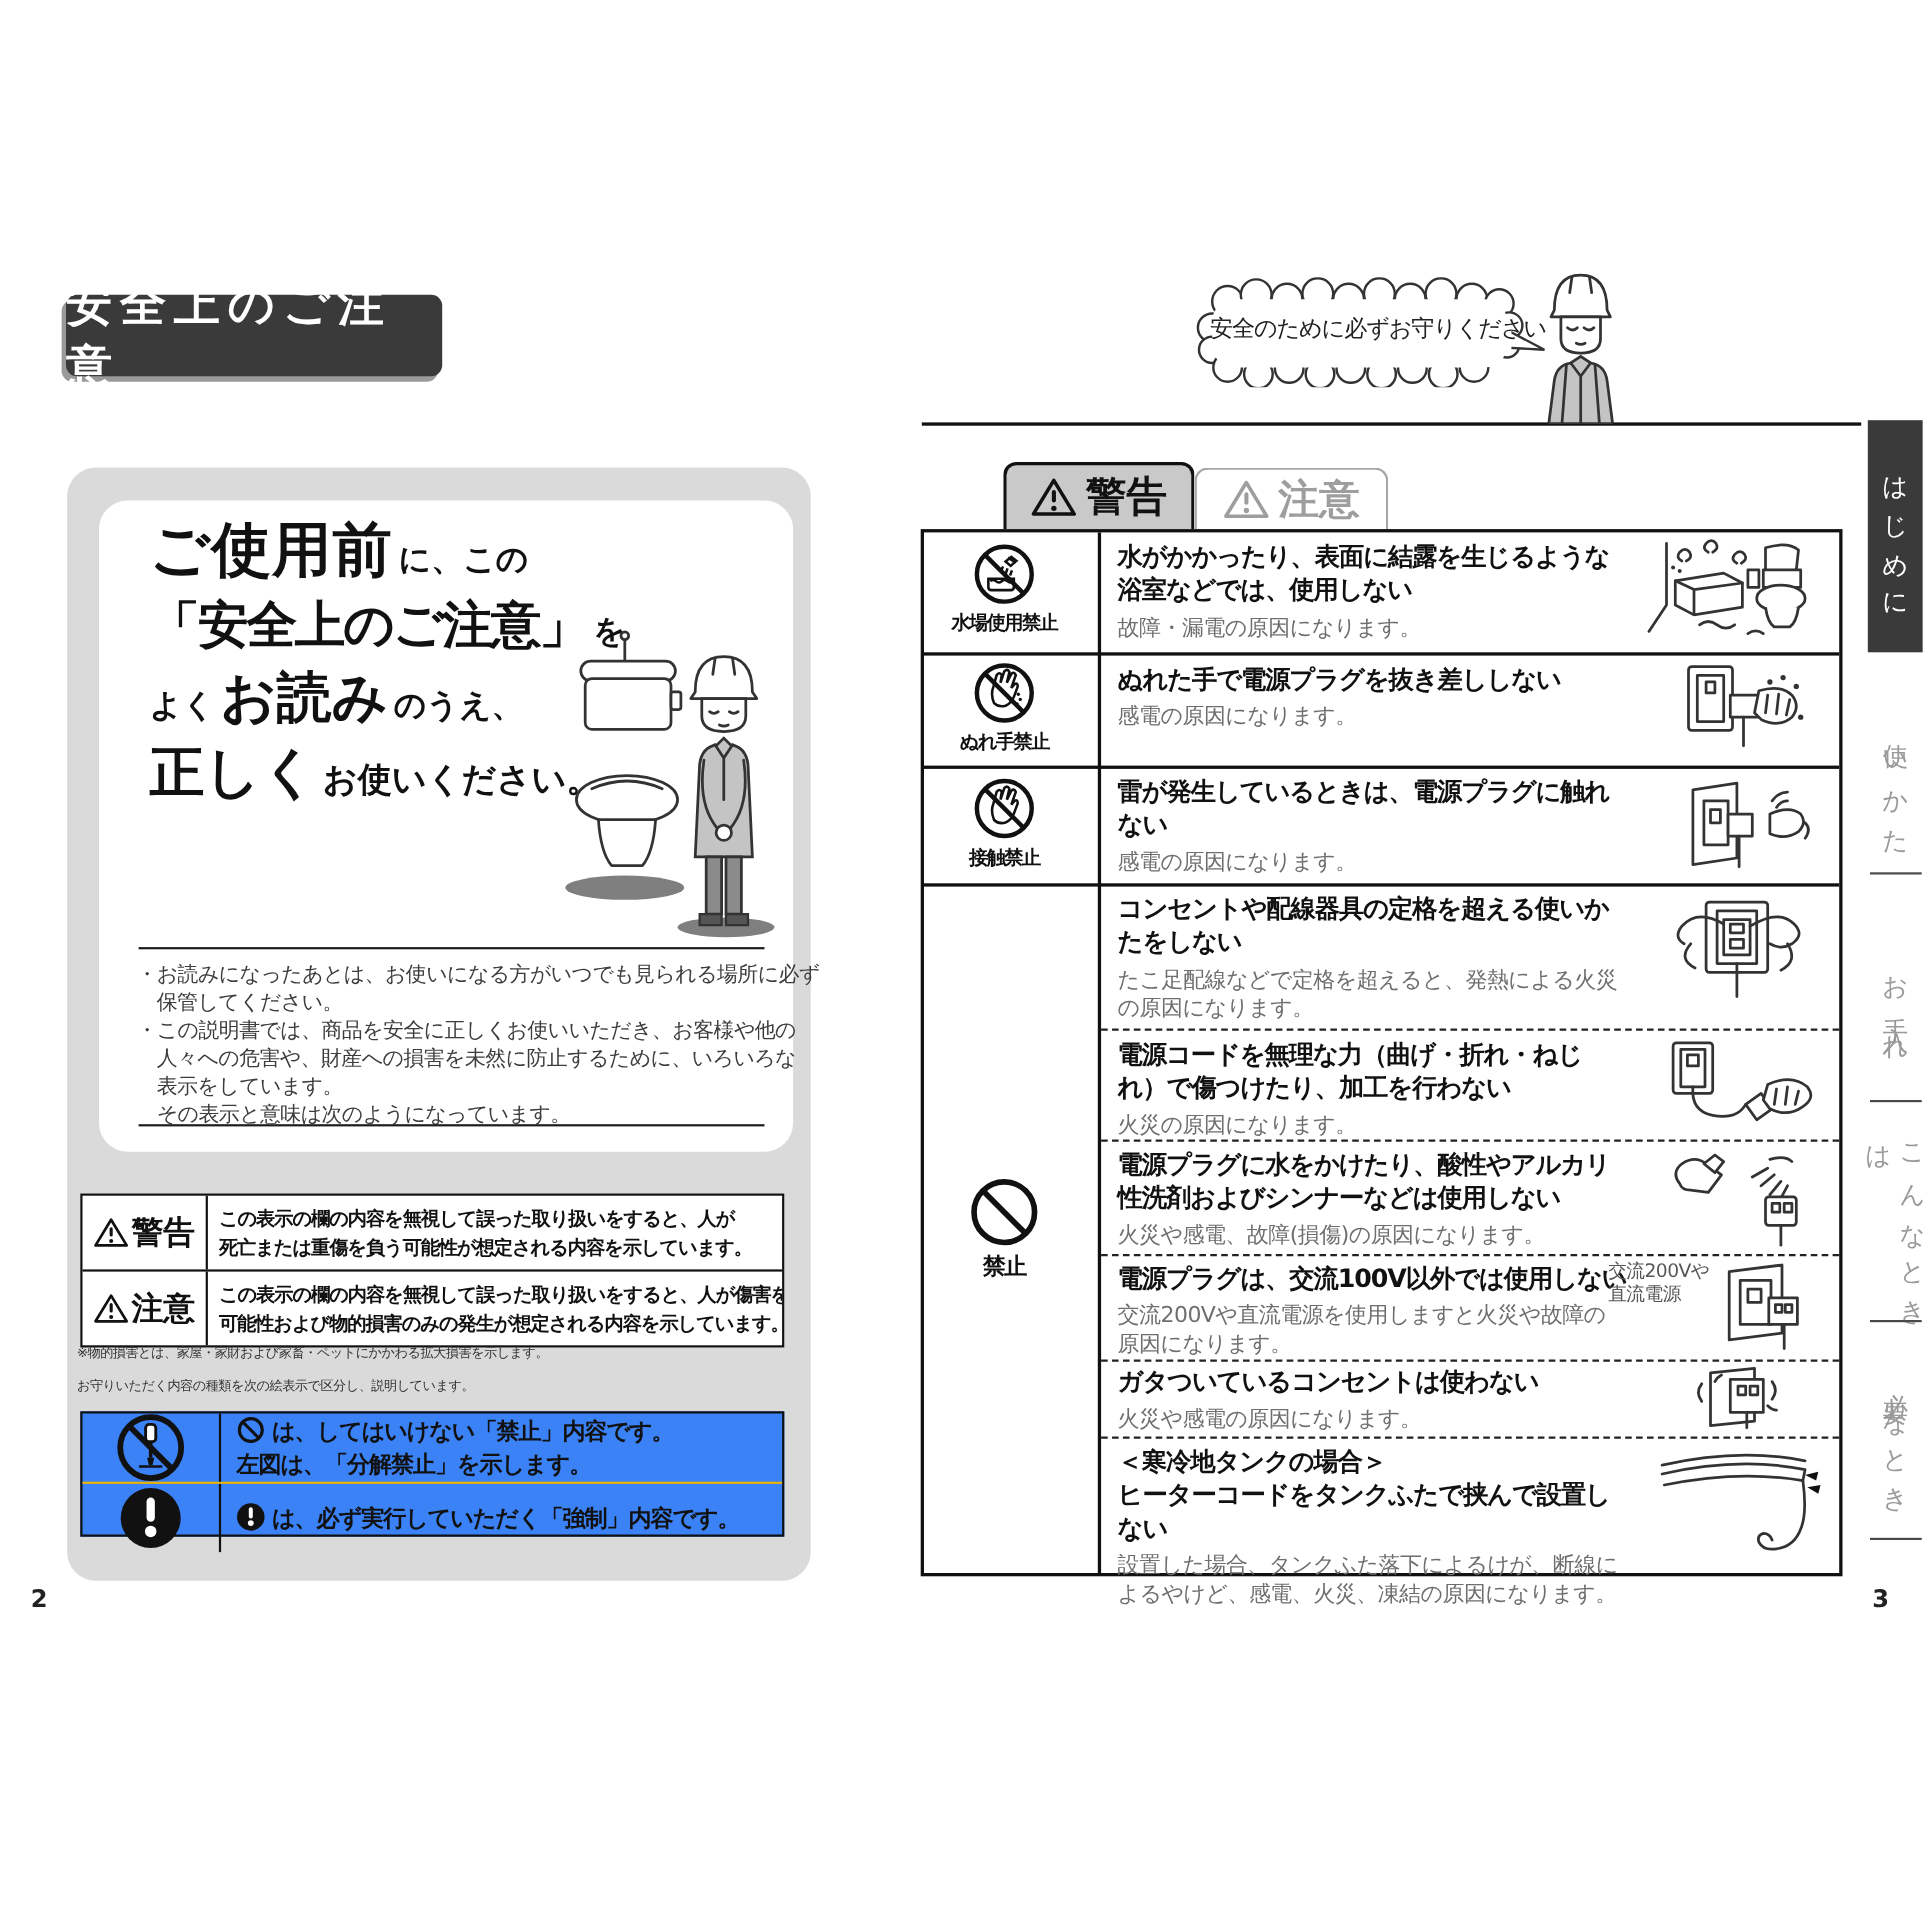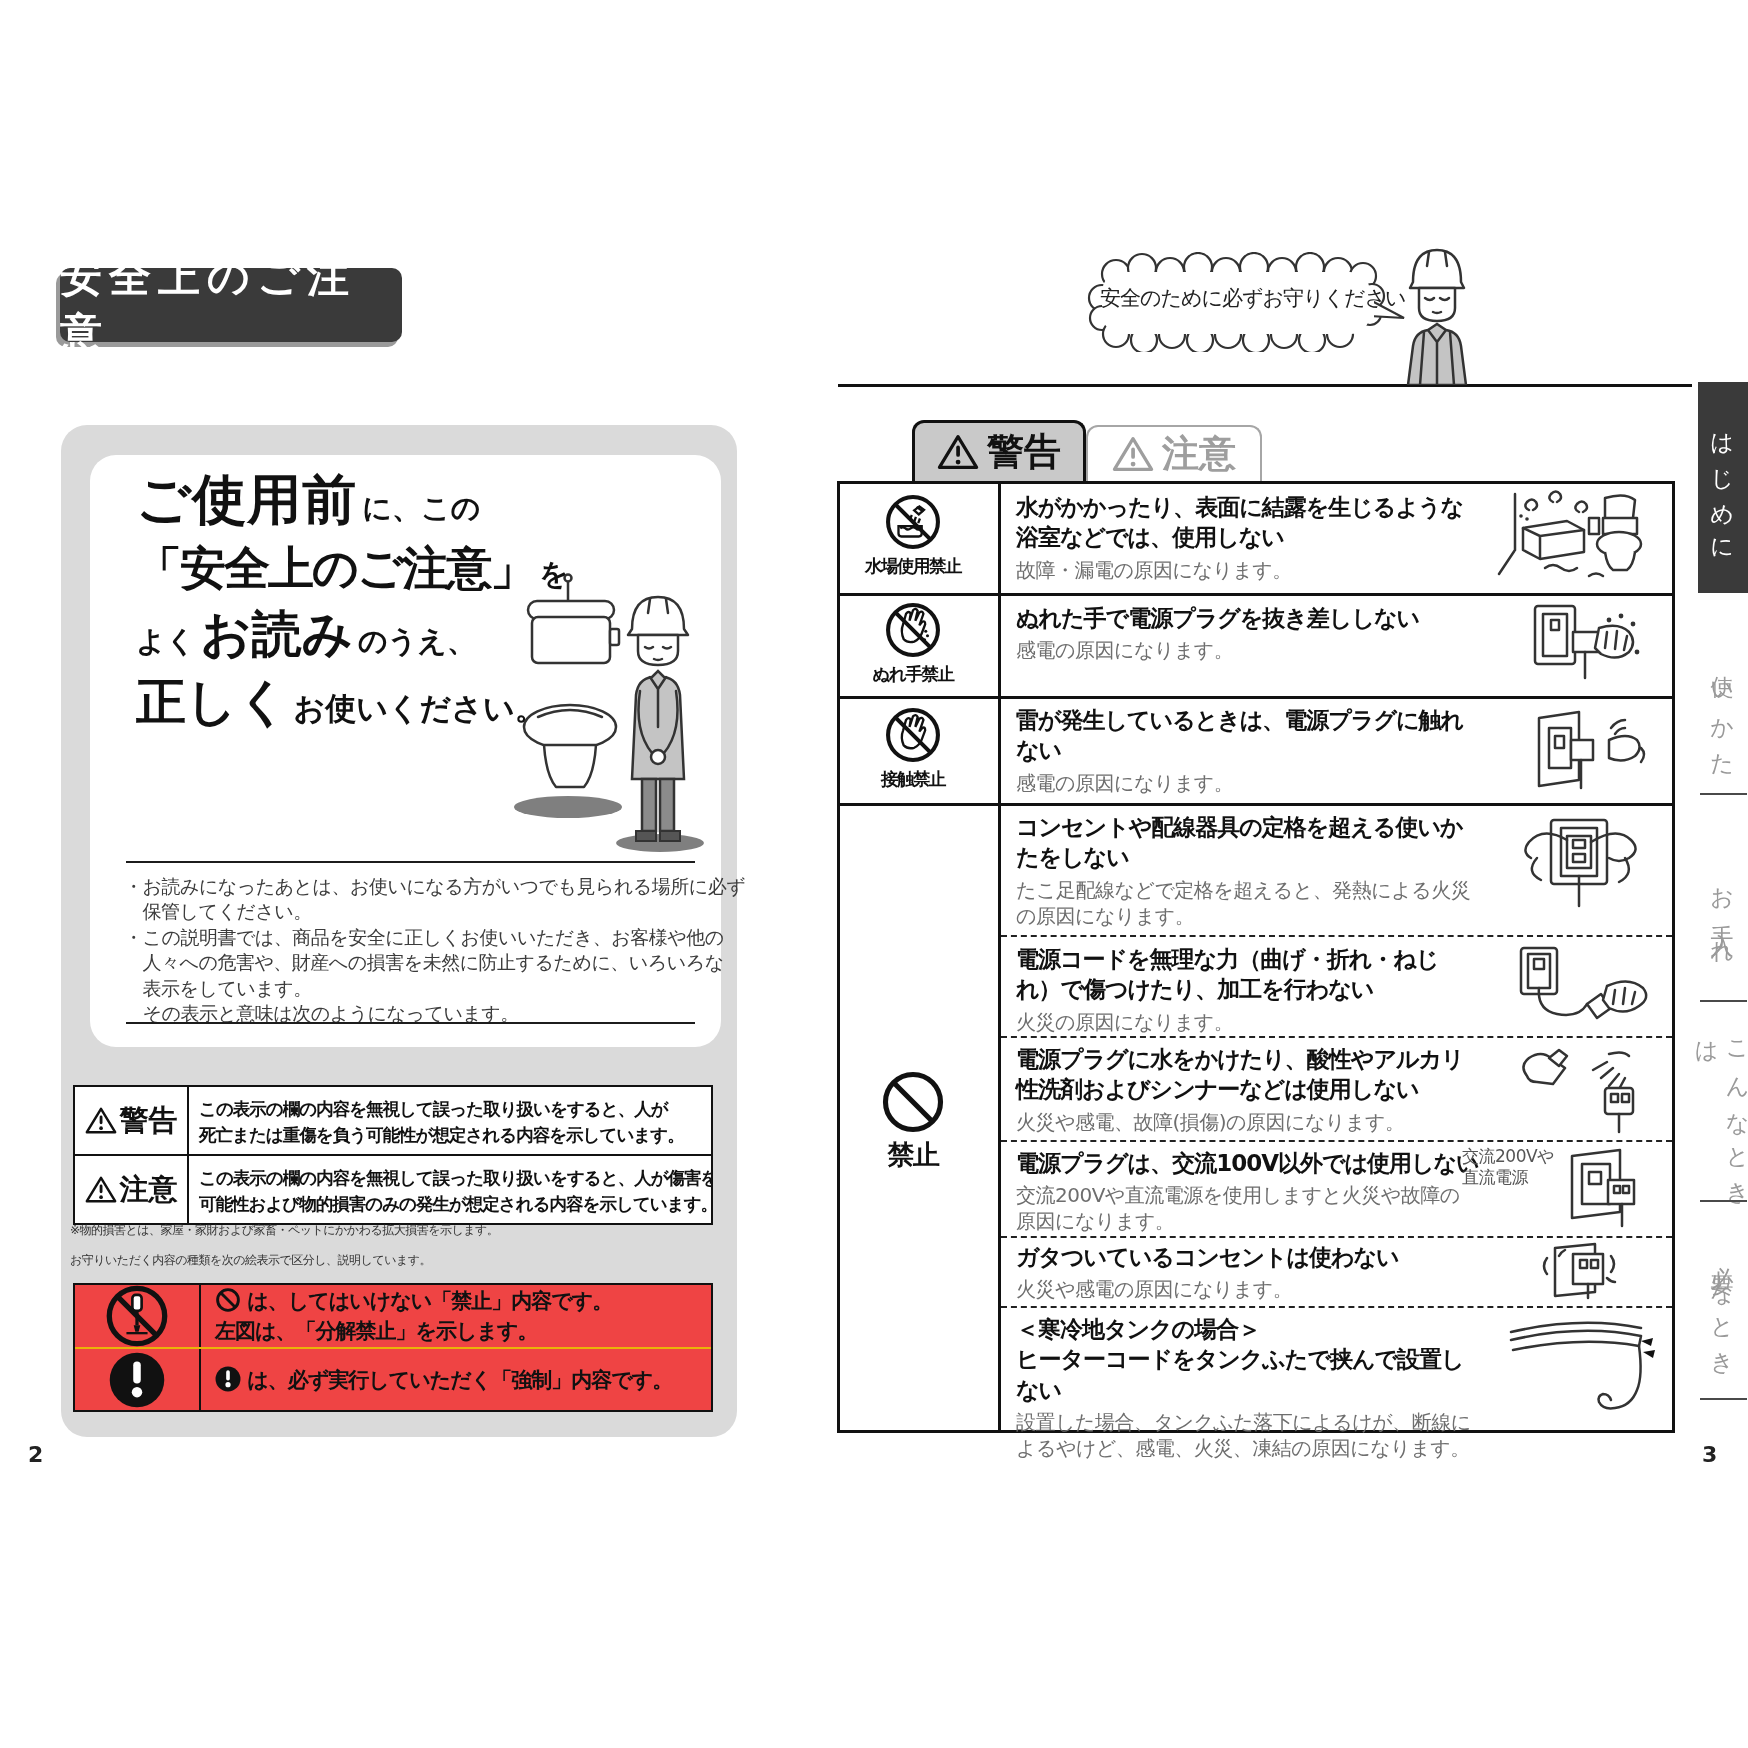--- a/index.html
+++ b/index.html
@@ -49,22 +49,22 @@
     justify-content:center;gap:3px;font-size:29px;font-weight:bold;flex:none;
   }
   .def-label svg{width:32px;height:29px;}
   .def-text{
     padding:9px 6px 0 10px;font-size:17.5px;font-weight:bold;line-height:1.5;
     letter-spacing:-1px;white-space:nowrap;overflow:hidden;
   }
   .small-note{position:absolute;left:70px;font-size:12px;color:#333;letter-spacing:-0.5px;white-space:nowrap;}
 
   .sym-table{
-    position:absolute;left:73px;top:1283px;width:640px;height:129px;
-    border:2.5px solid #111;background:#ef4444;box-sizing:border-box;
+    position:absolute;left:73px;top:1283px;width:640px;height:114px;
+    border:2.5px solid #111;background:#3b82f6;box-sizing:border-box;
   }
   .sym-row{display:flex;height:62px;align-items:center;}
   .sym-row.second{border-top:2px solid #eab308;}
   .sym-icon-cell{width:124px;border-right:2px solid #111;align-self:stretch;
     display:flex;align-items:center;justify-content:center;flex:none;}
   .sym-text{padding-left:14px;font-size:21px;font-weight:bold;line-height:1.45;
     letter-spacing:-1px;white-space:nowrap;}
   .inline-ico{display:inline-block;vertical-align:-5px;width:26px;height:26px;}
 
   .pagenum{position:absolute;top:1442px;font-size:22px;font-weight:bold;color:#222;}
@@ -370,21 +370,21 @@
       <path d="M34 68 Q28 54 33 42 L38 24 Q43 18 46 24 L44 36 L50 18 Q55 13 58 19 L54 36 L61 22 Q66 18 68 24 L61 44 L66 38 Q71 35 71 42 L65 58 Q61 68 52 72 Q41 75 34 68 Z" fill="#fff" stroke="#111" stroke-width="4"></path>
       <line x1="20" y1="20" x2="80" y2="80" stroke="#111" stroke-width="7"></line>
     </svg>
     <div class="ilabel">接触禁止</div>
   </div>
   <div class="icell" style="top:586px">
     <svg style="width:64px;height:64px" viewBox="0 0 100 100">
       <circle cx="50" cy="50" r="43" fill="none" stroke="#111" stroke-width="8"></circle>
       <line x1="20" y1="20" x2="80" y2="80" stroke="#111" stroke-width="8"></line>
     </svg>
-    <div class="ilabel" style="font-size:27px">禁止</div>
+    <div class="ilabel" style="font-size:21px">禁止</div>
   </div>
 
   <div class="rtext" style="top:8px">
     <div class="rtitle">水がかかったり、表面に結露を生じるような浴室などでは、使用しない</div>
     <div class="rdesc">故障・漏電の原因になります。</div>
   </div>
   <div class="rtext" style="top:119px">
     <div class="rtitle nowrap">ぬれた手で電源プラグを抜き差ししない</div>
     <div class="rdesc">感電の原因になります。</div>
   </div>

